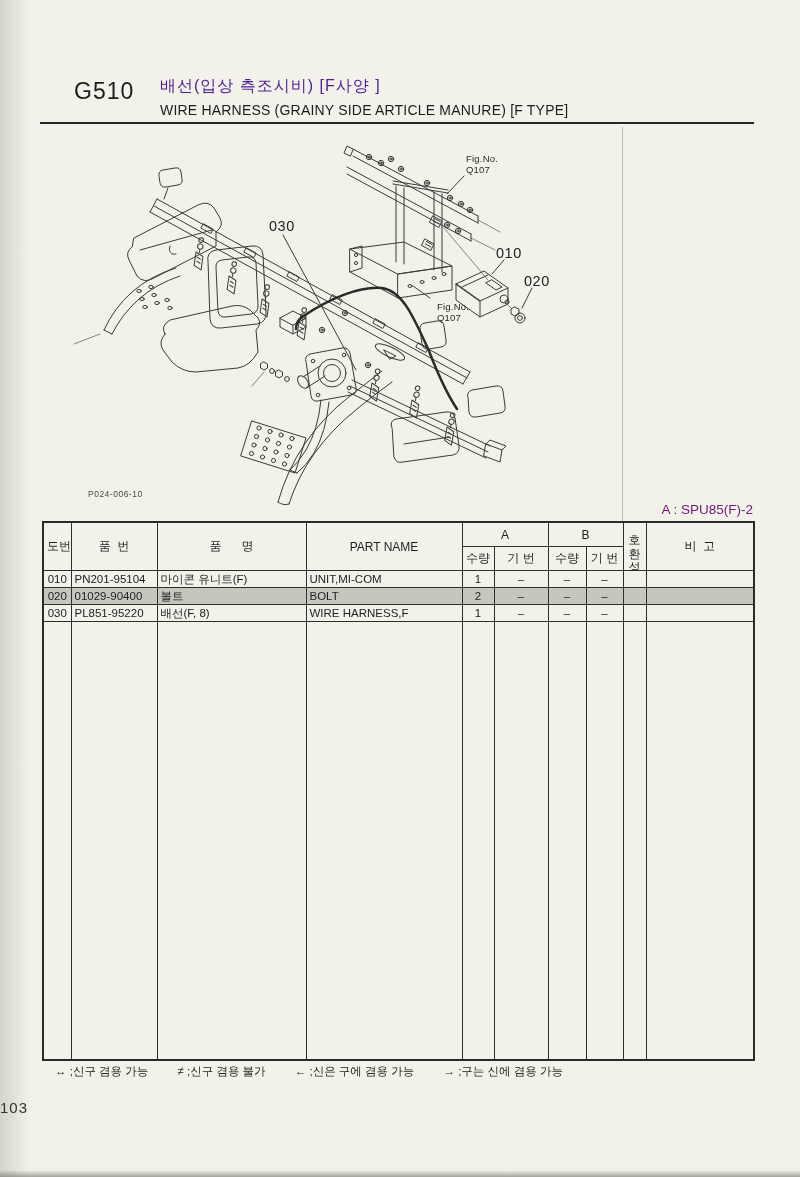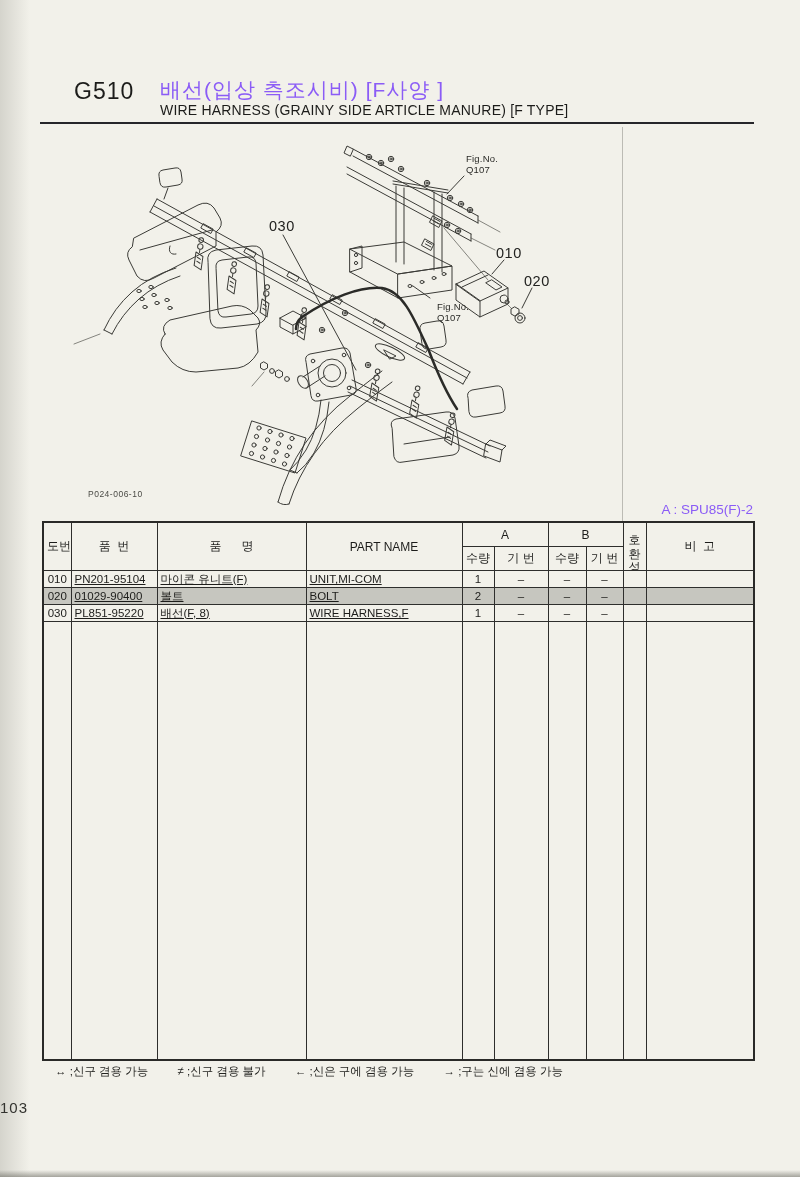--- a/index.html
+++ b/index.html
@@ -7,37 +7,37 @@
     position:relative;width:800px;height:1177px;margin:0 auto;
     background:#f2f1ea;overflow:hidden;
     font-family:"Liberation Sans","DejaVu Sans",sans-serif;color:#1e1e1c;
   }
   .edge-left{position:absolute;left:0;top:0;bottom:0;width:30px;
     background:linear-gradient(to right,rgba(108,108,98,.22),rgba(108,108,98,0));}
   .edge-bottom{position:absolute;left:0;right:0;bottom:0;height:7px;
     background:linear-gradient(to top,rgba(88,88,80,.5),rgba(88,88,80,0));}
 
   .title-code{position:absolute;left:74px;top:78px;font-size:23px;letter-spacing:1px;color:#1c1c1a;}
-  .title-ko{position:absolute;left:160px;top:76px;font-size:21px;letter-spacing:1px;color:#8b5cf6;}
+  .title-ko{position:absolute;left:160px;top:76px;font-size:16px;letter-spacing:1px;color:#4c1d95;}
   .title-en{position:absolute;left:160px;top:102px;font-size:14px;letter-spacing:.2px;color:#1c1c1a;}
   .title-rule{position:absolute;left:40px;top:122px;width:714px;height:2px;background:#26262a;}
   .fold-line{position:absolute;left:622px;top:127px;width:1px;height:396px;background:#8f8e86;opacity:.55;}
 
   .diagram-svg{position:absolute;left:0;top:0;width:800px;height:520px;}
   .figure-caption{position:absolute;left:88px;top:489px;font-size:8.5px;letter-spacing:.5px;color:#4a4a45;}
-  .model-note{position:absolute;left:42px;top:502px;width:711px;text-align:right;font-size:13.5px;color:#8b5cf6;}
+  .model-note{position:absolute;left:42px;top:502px;width:711px;text-align:right;font-size:13.5px;color:#701a75;}
 
   table.parts{position:absolute;left:42px;top:521px;width:711px;border-collapse:collapse;
     table-layout:fixed;font-size:11.5px;color:#1d1d1b;}
   table.parts th,table.parts td{border:1px solid #2e2e2c;padding:0 3px;font-weight:normal;overflow:hidden;}
   table.parts{border:2px solid #2a2a28;}
   tr.h-row th{height:23px;font-size:12px;text-align:center;white-space:pre;}
   tr.data-row td{height:16px;}
   td.c{text-align:center;}
-  td.l{text-align:left;padding-left:4px;white-space:nowrap;text-decoration:underline;}
+  td.l{text-align:left;padding-left:4px;white-space:nowrap;}
   .v-text{writing-mode:vertical-rl;text-orientation:upright;letter-spacing:1px;margin:0 auto;line-height:1;}
   tr.row-highlight td{background:#c6c6bf;}
   tr.filler-row td{height:437px;}
   .legend{position:absolute;left:42px;top:1064px;width:711px;
     font-size:11.5px;color:#232320;white-space:nowrap;}
   .legend span{margin:0 13px;}
   .page-number{position:absolute;left:0;top:1099px;width:786px;text-align:left;
     font-size:15px;letter-spacing:1px;color:#33332f;}
 
   .dwg{stroke:#3b3b37;fill:none;stroke-width:1;stroke-linecap:round;stroke-linejoin:round;}

